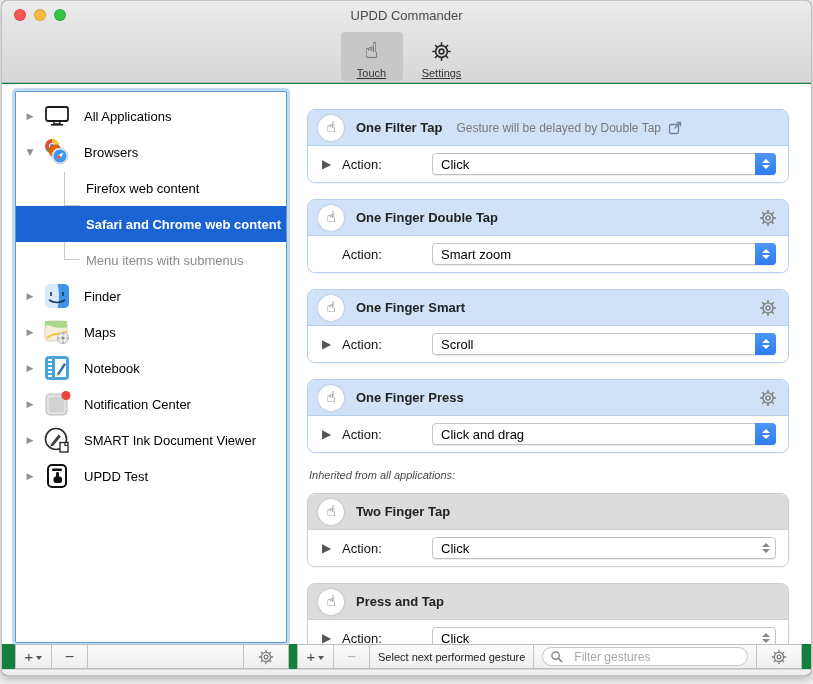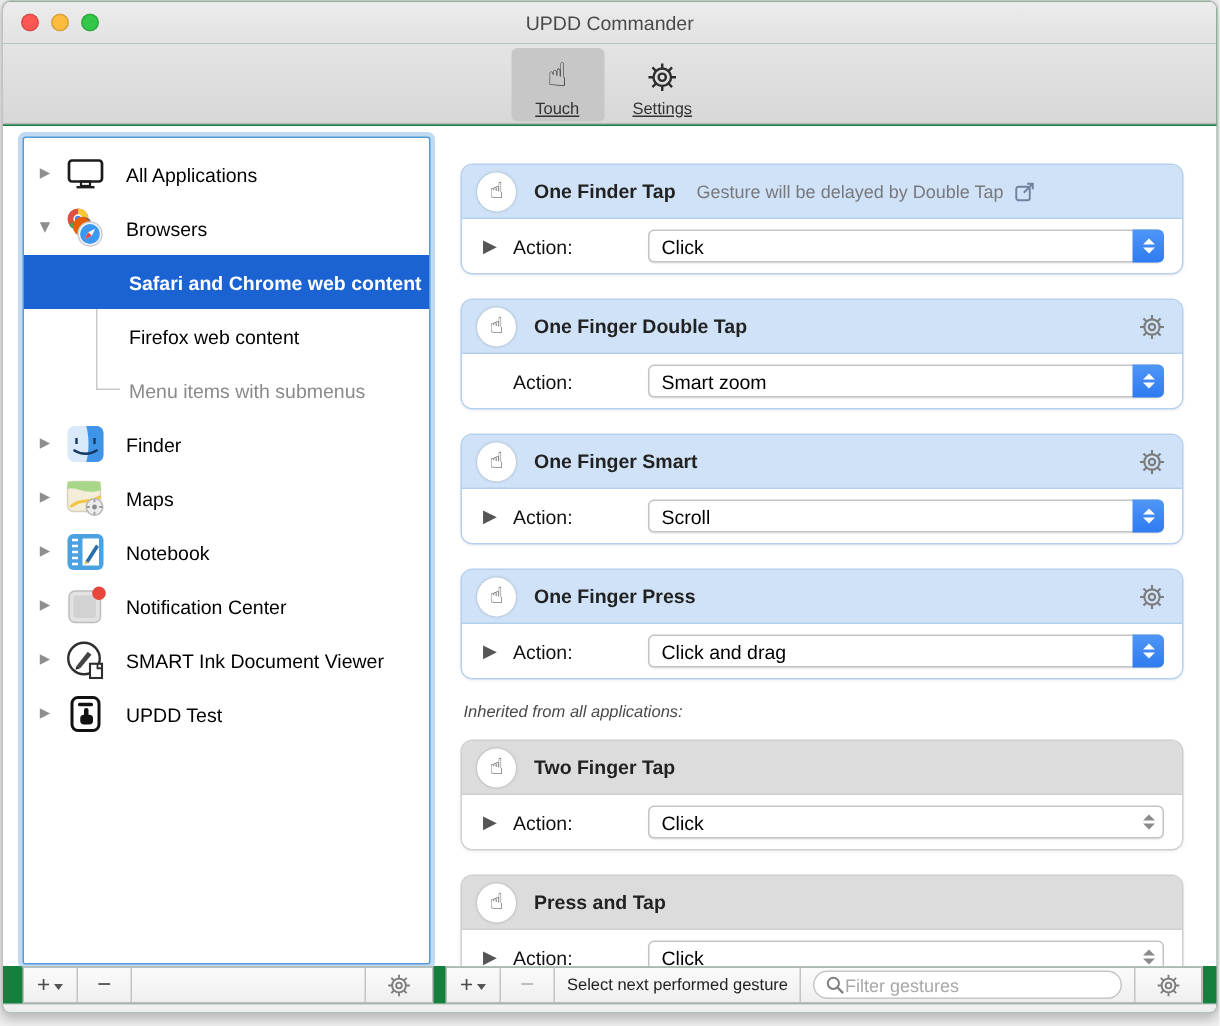--- a/index.html
+++ b/index.html
@@ -123,21 +123,21 @@
   .bcell.spacer { flex:1; border-right:1px solid #c4c4c4; }
   .plusbtn { width:36px; gap:3px; }
   .caret { width:0; height:0; border-left:3.5px solid transparent; border-right:3.5px solid transparent; border-top:4px solid #555; margin-top:2px; }
   .minusbtn { width:36px; font-size:16px; }
   .minusbtn.disabled { color:#b5b5b5; }
   .gearcell { width:44px; color:#7c7c7c; }
   .textbtn { font-size:11px; color:#222; padding:0 8px; white-space:nowrap; }
   .searchcell { flex:1; padding:0 8px; border-right:1px solid #c4c4c4; display:flex; align-items:center; }
   .searchfield {
     width:100%; height:19px; background:#fff; border:1px solid #c6c6c6;
-    border-radius:10px; display:flex; align-items:center; padding:0 7px; gap:0;
+    border-radius:10px; display:flex; align-items:center; padding:0 7px; gap:11px;
   }
   .searchfield .ph { font-size:12px; color:#a8a8a8; }
   .searchfield svg { color:#7c7c7c; flex:none; }
   .bottomstrip {
     position:absolute; left:0; top:668px; width:813px; height:16px;
     background:linear-gradient(#f2f2f2,#dcdcdc); border-top:1px solid #d4d4d4;
   }
 </style>
 </head>
 <body>
@@ -220,26 +220,26 @@
                 <path d="M13 7.5 a6.5 6.5 0 0 1 6 9 a7.5 7.5 0 0 0 -6 -9 Z" fill="#00539f" opacity=".8"></path>
               <circle cx="18" cy="19" r="8" fill="#f4f6f8" stroke="#c9ccd1" stroke-width="1"></circle>
               <circle cx="18" cy="19" r="6.6" fill="#3b97f0"></circle>
               <path d="M14.5 22.5 L16.8 17.8 L21.5 15.5 L19.2 20.2 Z" fill="#fff"></path>
                 <path d="M14.5 22.5 L16.8 17.8 L19.2 20.2 Z" fill="#e8443a"></path>
             </svg>
           </span>
           <span class="slabel">Browsers</span>
         </div>
 
+        <div class="srow child">
+          <span class="slabel">Firefox web content</span>
+        </div>
+
         <div class="srow child selected">
           <span class="slabel">Safari and Chrome web content</span>
-        </div>
-
-        <div class="srow child">
-          <span class="slabel">Firefox web content</span>
         </div>
 
         <div class="srow child muted">
           <span class="slabel">Menu items with submenus</span>
         </div>
 
         <div class="srow">
           <span class="disc">▶</span>
           <span class="sicon">
             <svg width="28" height="28" viewBox="0 0 28 28">
@@ -322,21 +322,21 @@
       </div>
     </div>
 
     <div class="gpane">
 
       <div class="panel">
         <div class="phead">
           <div class="pcircle">
               <span class="hand-glyph">☝</span>
             </div>
-          <span class="ptitle">One Finder Tap</span>
+          <span class="ptitle">One Filter Tap</span>
           <span class="pnote">Gesture will be delayed by Double Tap</span>
           <span class="plink">
               <svg width="14" height="14">
                 <use href="#sym-extlink"></use>
               </svg>
             </span>
         </div>
         <div class="pbody">
           <span class="expander">▶</span>
           <span class="alabel">Action:</span>

